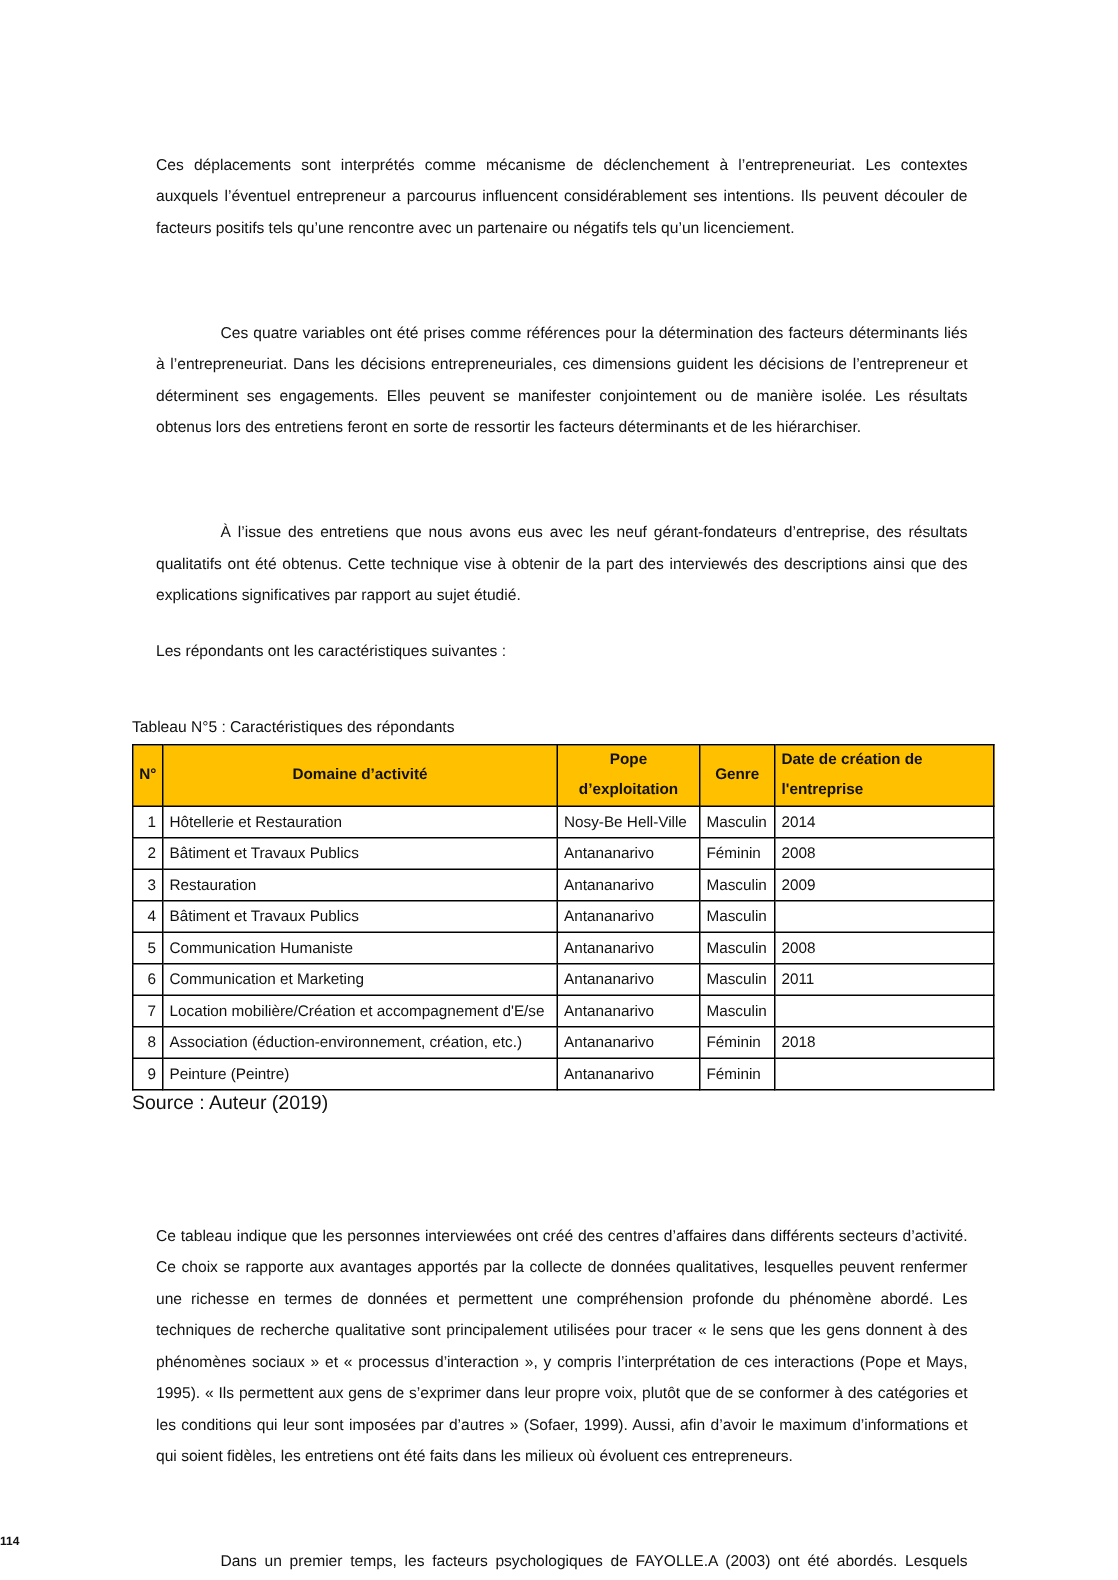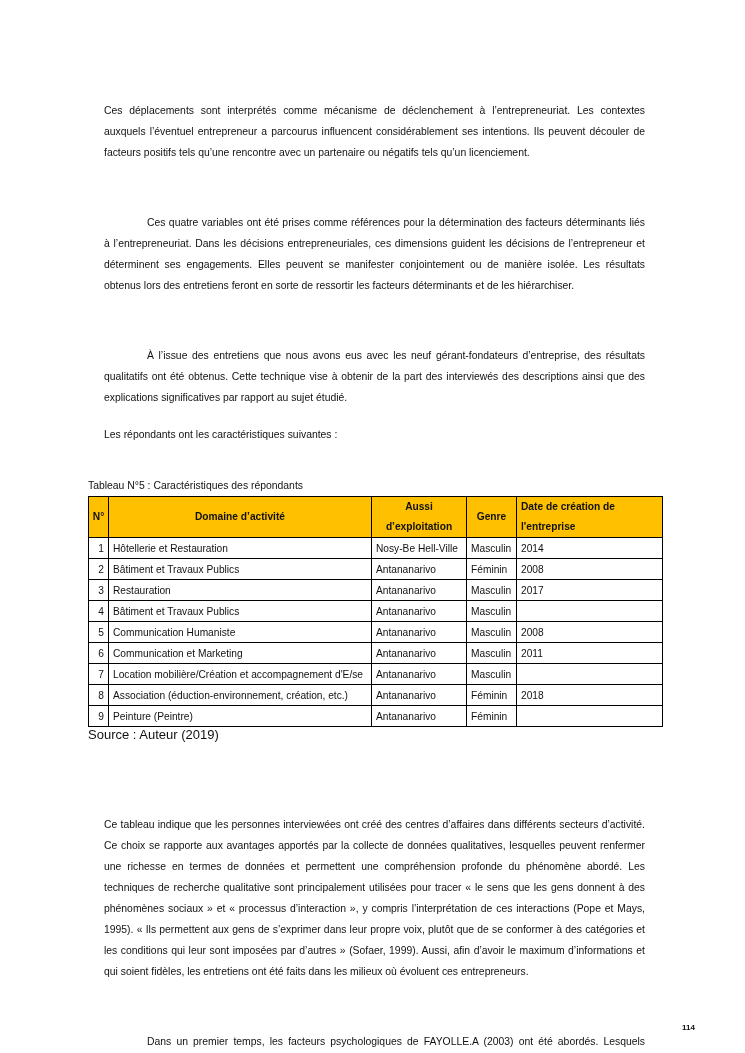--- a/index.html
+++ b/index.html
@@ -12,21 +12,21 @@
   .gap-lg { height: 55px; }
   .heading { font-weight: bold; font-size: 10.4px; line-height: 21px; }
   .caption { font-size: 10.4px; line-height: 15px; margin-bottom: 3px; }
   table { border-collapse: collapse; width: 574px; font-size: 10.2px; table-layout: fixed; }
   th, td { border: 1px solid #000; padding: 0 4px; height: 20px; vertical-align: middle; }
   th { background: #FFC000; font-weight: bold; line-height: 20px; }
   th.c-date { text-align: left; }
   td.num { text-align: right; }
   td.year { text-align: left; }
   .source { font-size: 13px; line-height: 16px; }
-  .footer { position: absolute; top: 1023px; left: 0; width: 695px; text-align: right;
+  .footer { position: absolute; top: 1023px; left: 0; width: 695px; text-align: left;
             font-size: 8px; font-weight: bold; }
 </style>
 </head>
 <body>
 
 <div class="page">
   <p>Ces déplacements sont interprétés comme mécanisme de déclenchement à l’entrepreneuriat. Les contextes auxquels l’éventuel entrepreneur a parcourus influencent considérablement ses intentions. Ils peuvent découler de facteurs positifs tels qu’une rencontre avec un partenaire ou négatifs tels qu’un licenciement.</p>
   <div class="gap"></div>
   <p class="indent">Ces quatre variables ont été prises comme références pour la détermination des facteurs déterminants liés à l’entrepreneuriat. Dans les décisions entrepreneuriales, ces dimensions guident les décisions de l’entrepreneur et déterminent ses engagements. Elles peuvent se manifester conjointement ou de manière isolée. Les résultats obtenus lors des entretiens feront en sorte de ressortir les facteurs déterminants et de les hiérarchiser.</p>
   <div class="gap"></div>
@@ -42,21 +42,21 @@
       <col style="width:263px">
       <col style="width:95px">
       <col style="width:50px">
       <col style="width:146px">
     </colgroup>
     <thead>
       <tr>
         <th style="height:40px;padding:0 2px;">N°</th>
         <th>Domaine d’activité</th>
         <th>
-          <div>Aussi</div>
+          <div>Pope</div>
           <div>d’exploitation</div>
         </th>
         <th>Genre</th>
         <th class="c-date">
           <div>Date de création de</div>
           <div>l'entreprise</div>
         </th>
       </tr>
     </thead>
     <tbody id="table-body">
@@ -72,21 +72,21 @@
           <td>Bâtiment et Travaux Publics</td>
           <td>Antananarivo</td>
           <td>Féminin</td>
           <td class="year">2008</td>
         </tr>
         <tr>
           <td class="num">3</td>
           <td>Restauration</td>
           <td>Antananarivo</td>
           <td>Masculin</td>
-          <td class="year">2017</td>
+          <td class="year">2009</td>
         </tr>
         <tr>
           <td class="num">4</td>
           <td>Bâtiment et Travaux Publics</td>
           <td>Antananarivo</td>
           <td>Masculin</td>
           <td class="year"></td>
         </tr>
         <tr>
           <td class="num">5</td>

